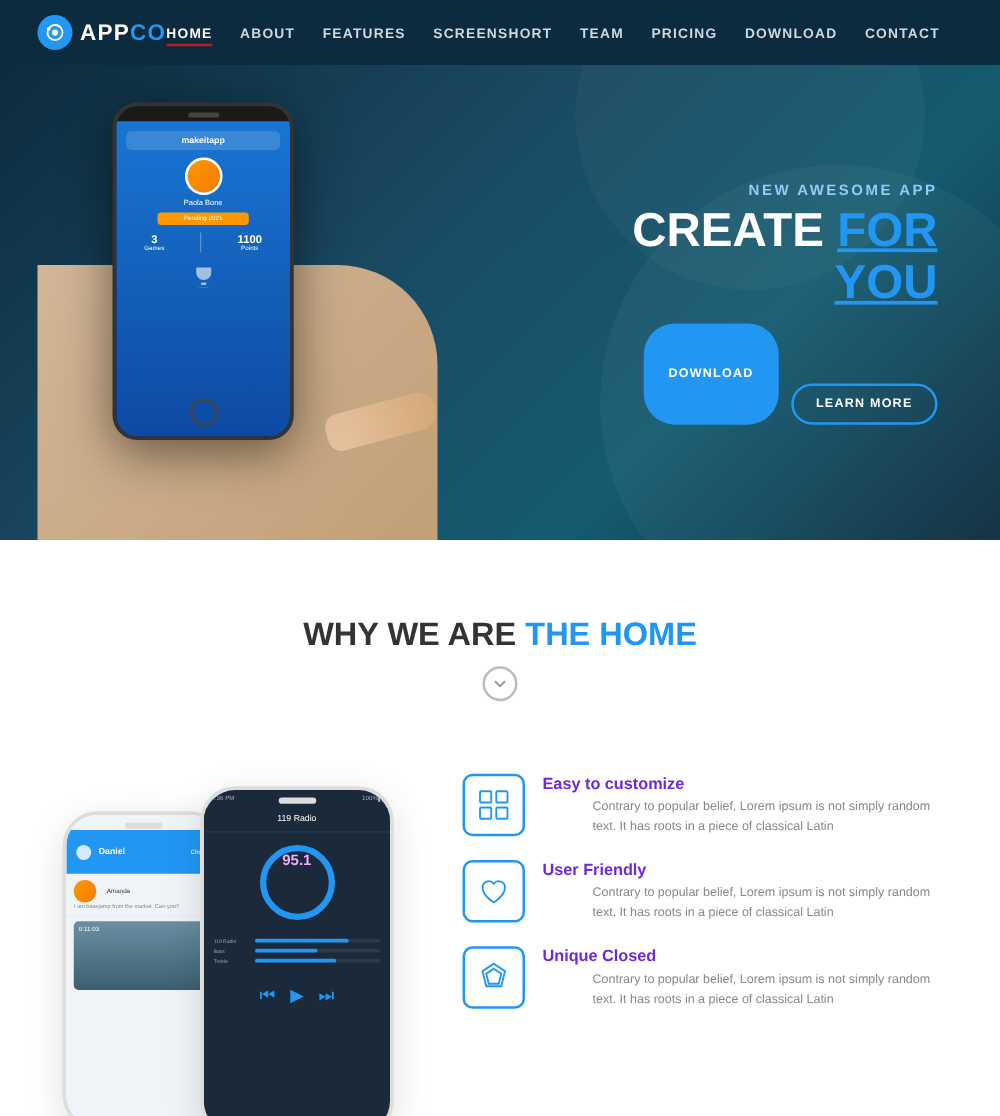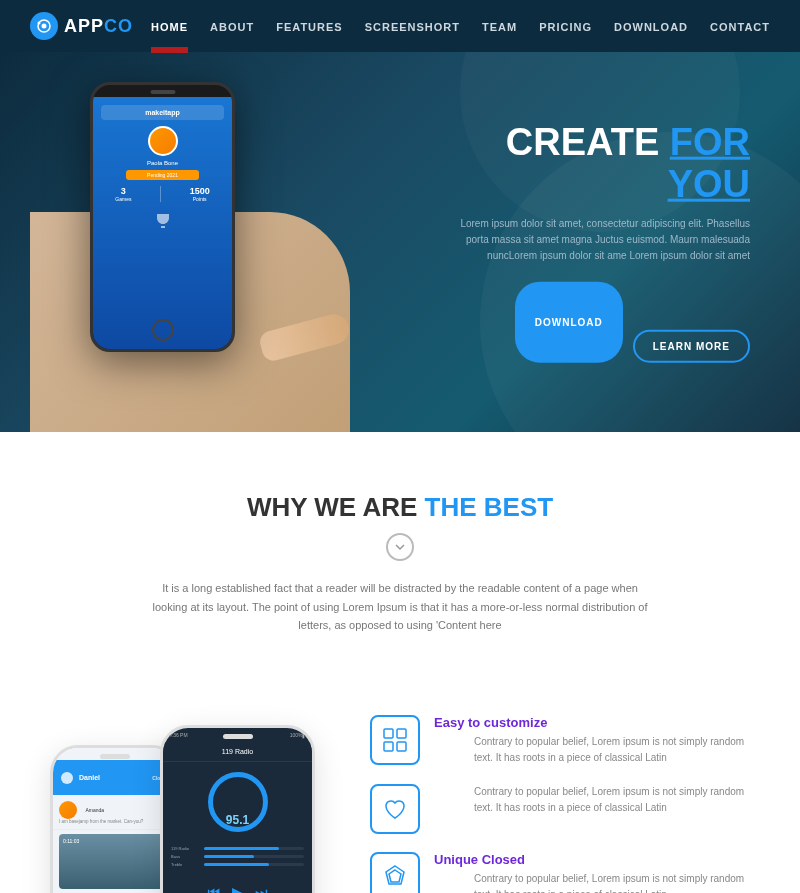--- a/index.html
+++ b/index.html
@@ -3,21 +3,21 @@
   <meta charset="utf-8">
   <style>
     * { margin: 0; padding: 0; box-sizing: border-box; }
     body { font-family: 'Segoe UI', Arial, sans-serif; background: #fff; width: 800px; overflow-x: hidden; }
 
     
     nav {
       background: #0d2b3e;
       display: flex;
       align-items: center;
-      justify-content: space-between;
+      justify-content: flex-start;
       padding: 0 30px;
       height: 52px;
       position: relative;
       z-index: 10;
     }
     .logo {
       display: flex;
       align-items: center;
       gap: 6px;
       color: #fff;
@@ -41,22 +41,22 @@
     .nav-links li a {
       color: #cdd8e0;
       text-decoration: none;
       font-size: 11px;
       font-weight: 600;
       letter-spacing: 1px;
       text-transform: uppercase;
     }
     .nav-links li.active a {
       color: #fff;
-      border-bottom: 6px solid #b91c1c;
-      padding-bottom: 14px;
+      border-bottom: 2px solid #b91c1c;
+      padding-bottom: 2px;
     }
 
     
     .hero {
       background: linear-gradient(135deg, #0d2b3e 0%, #1a4a63 40%, #155b70 70%, #0d2b3e 100%);
       height: 380px;
       position: relative;
       overflow: hidden;
       display: flex;
       align-items: center;
@@ -317,22 +317,22 @@
       color: #fff;
       font-size: 7px;
       text-align: center;
       border-bottom: 1px solid #2a3a4a;
     }
     .mock-gauge {
       width: 60px; height: 60px;
       border-radius: 50%;
       border: 5px solid #2196f3;
       margin: 10px auto;
-      display: flex; align-items: flex-end; justify-content: center;
-      color: #7dd3fc;
+      display: flex; align-items: flex-start; justify-content: center;
+      color: #f0abfc;
       font-size: 12px;
       font-weight: bold;
     }
     .mock-bar-area {
       padding: 4px 8px;
     }
     .mock-bar-row { display: flex; align-items: center; gap: 3px; margin-bottom: 3px; }
     .mock-bar-label { color: #90a4ae; font-size: 4px; width: 30px; }
     .mock-bar-track { flex: 1; height: 3px; background: #2a3a4a; border-radius: 2px; }
     .mock-bar-fill { height: 100%; background: #2196f3; border-radius: 2px; }
@@ -427,55 +427,54 @@
         <div class="phone-avatar" style="background: linear-gradient(135deg,#ff9800,#f57c00);"></div>
         <div class="phone-name">Paola Bone</div>
         <div class="phone-btn">Pending 2021</div>
         <div class="phone-stats">
           <div class="phone-stat">
             <div class="phone-stat-num">3</div>
             <div>Games</div>
           </div>
           <div style="width:1px;background:rgba(255,255,255,0.3);"></div>
           <div class="phone-stat">
-            <div class="phone-stat-num">1500</div>
+            <div class="phone-stat-num">1100</div>
             <div>Points</div>
           </div>
         </div>
         <div style="width:20px;height:20px;margin:8px auto 0;opacity:0.6;">
           <svg viewBox="0 0 20 20" fill="#fff">
               <path d="M10 14c-3.3 0-6-2.7-6-6V4h12v4c0 3.3-2.7 6-6 6zm-2 2h4v2H8v-2zM6 20h8v1H6v-1z"></path>
             </svg>
         </div>
       </div>
     </div>
   </div>
 
   <div class="hero-content">
+    <div class="hero-subtitle">NEW AWESOME APP</div>
     <div class="hero-title">
       <span>CREATE </span><span class="blue">FOR YOU</span>
     </div>
-    <p class="hero-desc">Lorem ipsum dolor sit amet, consectetur adipiscing elit. Phasellus porta massa sit amet magna Juctus euismod. Maurn malesuada nuncLorem ipsum dolor sit ame Lorem ipsum dolor sit amet</p>
     <div class="hero-buttons">
       <button class="btn-primary">DOWNLOAD</button>
       <button class="btn-secondary">LEARN MORE</button>
     </div>
   </div>
 </section>
 
 <section class="why-section">
   <h2 class="section-title">
-    <span>WHY WE ARE </span><span class="blue">THE BEST</span>
+    <span>WHY WE ARE </span><span class="blue">THE HOME</span>
   </h2>
   <div class="chevron-down">
     <svg width="12" height="12" viewBox="0 0 12 12">
         <polyline points="2,4 6,8 10,4" fill="none" stroke="#999" stroke-width="1.5"></polyline>
       </svg>
   </div>
-  <p class="section-desc">It is a long established fact that a reader will be distracted by the readable content of a page when looking at its layout. The point of using Lorem Ipsum is that it has a more-or-less normal distribution of letters, as opposed to using 'Content here</p>
 </section>
 
 <div class="features-area">
 
   <div class="phones-mockup">
 
     <div class="mock-phone mock-phone-1">
       <div class="phone-notch"></div>
       <div class="mock-screen-1">
         <div style="height:12px;"></div>
@@ -559,20 +558,21 @@
       </div>
     </div>
 
     <div class="feature-item">
       <div class="feature-icon-box">
         <svg width="26" height="26" viewBox="0 0 26 26" fill="none" stroke="#2196f3" stroke-width="1.5">
           <path d="M13 22s-9-5.5-9-12a5 5 0 0 1 9-3 5 5 0 0 1 9 3c0 6.5-9 12-9 12z"></path>
         </svg>
       </div>
       <div class="feature-text">
+        <h4>User Friendly</h4>
         <p>Contrary to popular belief, Lorem ipsum is not simply random text. It has roots in a piece of classical Latin</p>
       </div>
     </div>
 
     <div class="feature-item">
       <div class="feature-icon-box">
         <svg width="26" height="26" viewBox="0 0 26 26" fill="none" stroke="#2196f3" stroke-width="1.5">
           <polygon points="13,2 22,8 19,20 7,20 4,8"></polygon>
           <polygon points="13,6 19,10 17,18 9,18 7,10"></polygon>
         </svg>

